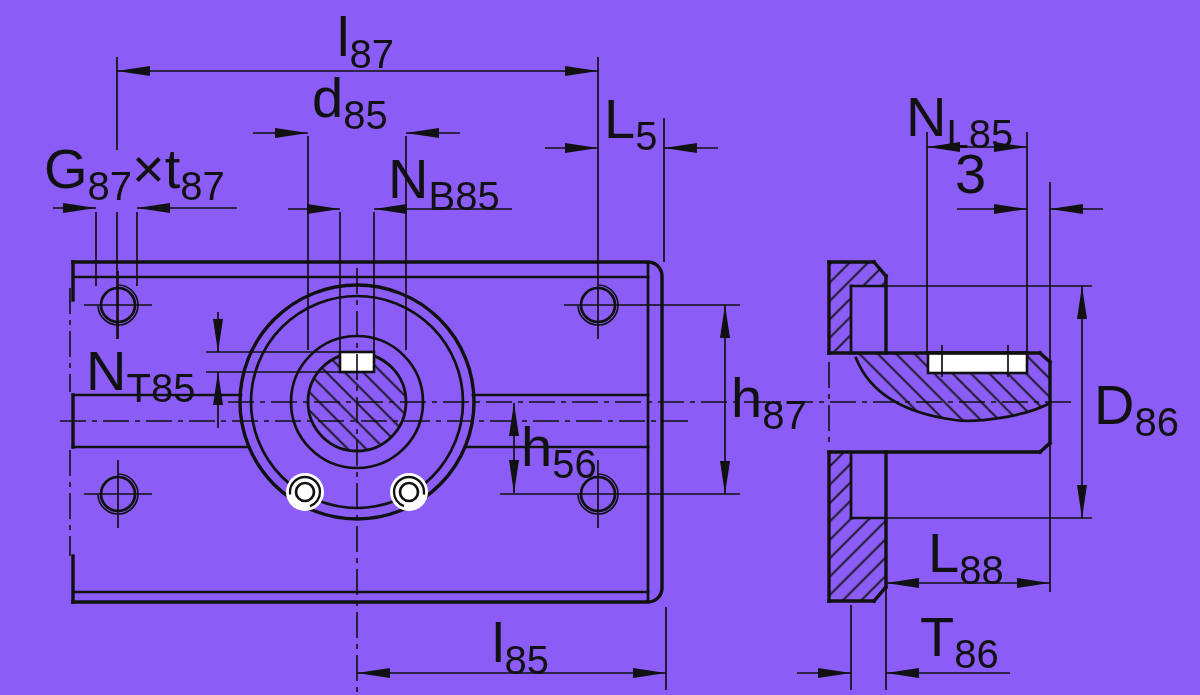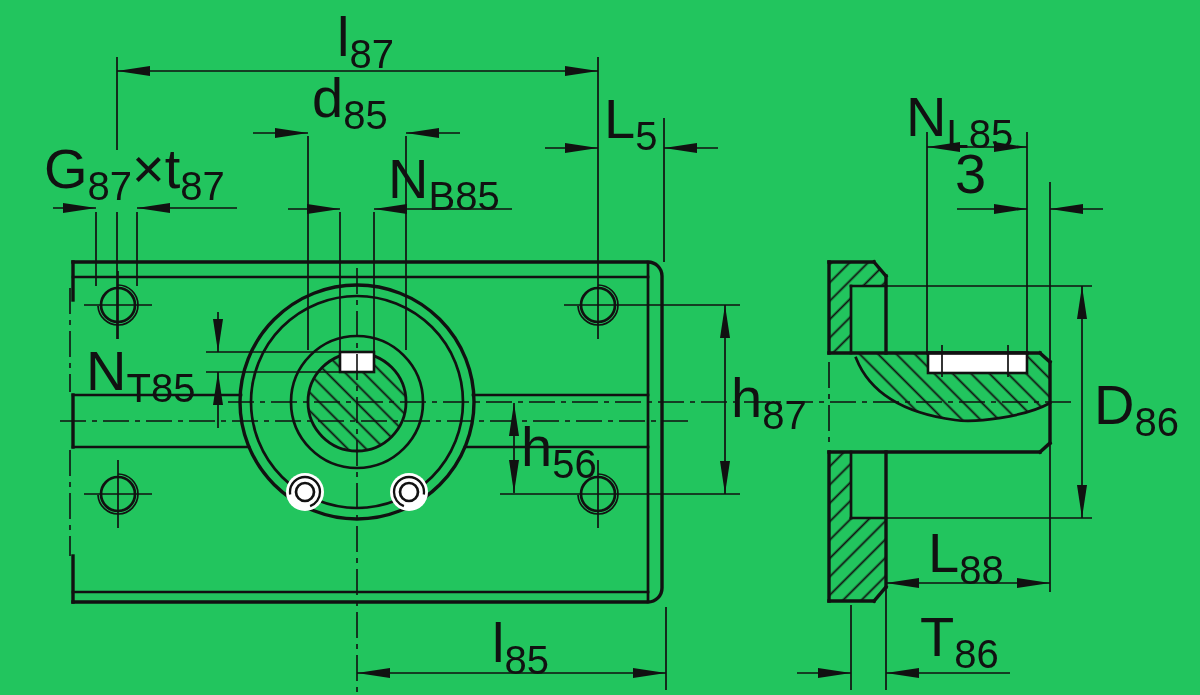--- a/index.html
+++ b/index.html
@@ -1,16 +1,16 @@
 <!DOCTYPE html>
 <html><head>
 <meta charset="utf-8">
 <style>
   html,body{margin:0;padding:0;background:#fff;}
-  .stage{position:relative;width:1200px;height:695px;background:#22c55e;overflow:hidden;
+  .stage{position:relative;width:1200px;height:695px;background:#8b5cf6;overflow:hidden;
          font-family:"Liberation Sans", sans-serif;}
   svg{display:block;}
   .lbl{font-family:"Liberation Sans", sans-serif;font-size:56px;fill:#111;}
   .lbl .sub{font-size:40px;}
   .thick{stroke:#111;stroke-width:3.4;fill:none;stroke-linecap:square;}
   .med{stroke:#111;stroke-width:2.7;fill:none;stroke-linecap:square;}
   .thin{stroke:#111;stroke-width:1.7;fill:none;stroke-linecap:butt;}
   .cl{stroke:#111;stroke-width:1.6;fill:none;stroke-dasharray:26 6 5 6;}
   .dim{stroke:#111;stroke-width:1.7;fill:none;}
 </style>

